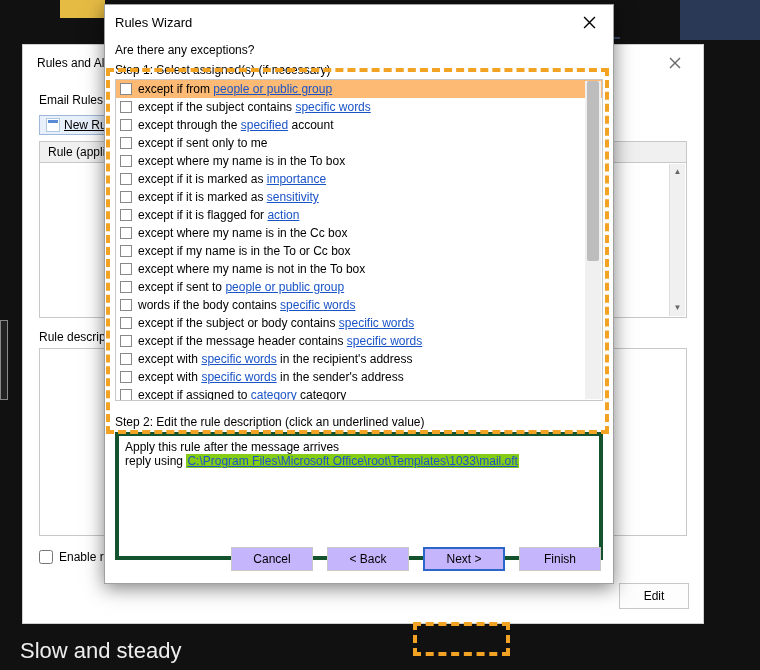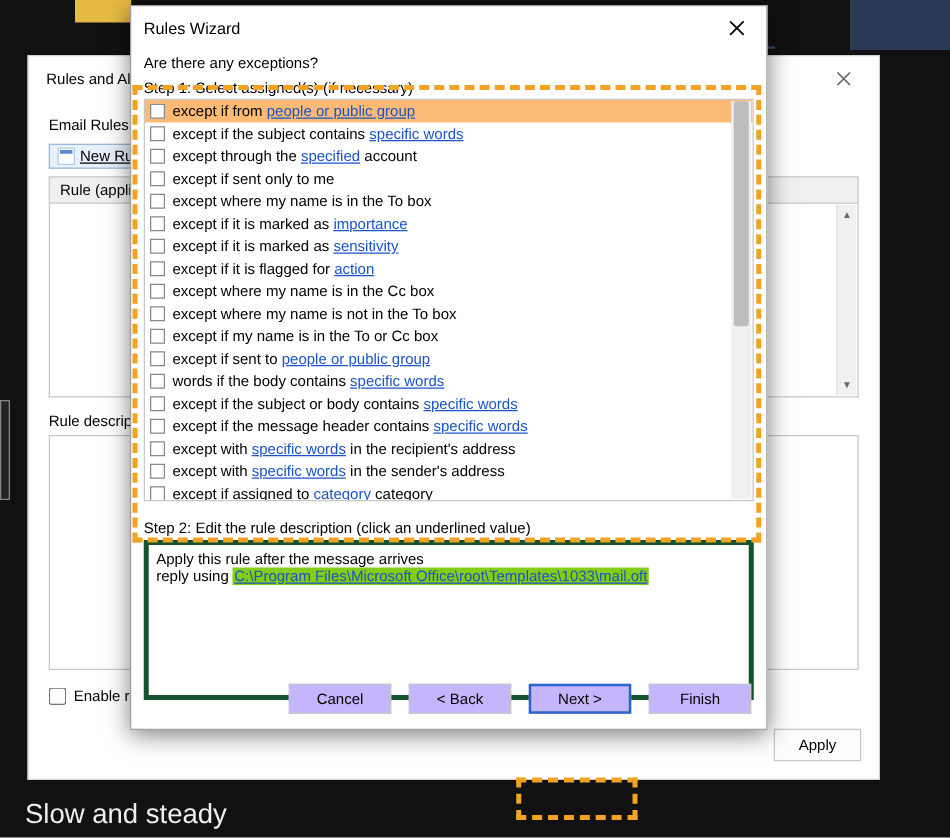--- a/index.html
+++ b/index.html
@@ -184,21 +184,21 @@
       </div>
     </div>
     <div class="rule-desc-label">Rule description (click an underlined value to edit):</div>
     <div class="back-descbox"></div>
     <div class="enable-row">
       <input type="checkbox" style="">
       <span>Enable rules on all messages downloaded from RSS Feeds</span>
     </div>
   </div>
   <div class="back-btnbar">
-    <div class="winbtn">Apply</div>
+    <div class="winbtn">Edit</div>
   </div>
 </div>
 
 <div class="wizard-window">
   <div class="wiz-titlebar">
     <div class="wiz-title">Rules Wizard</div>
     <div class="wiz-close">
       <svg width="13" height="13" viewBox="0 0 12 12">
           <path d="M1 1 L11 11 M11 1 L1 11" stroke="#000" stroke-width="1.3" fill="none"></path>
         </svg>
@@ -240,25 +240,25 @@
           <div class="exc-row">
             <span class="cb"></span>
             <span><span>except if it is flagged for </span><span class="link">action</span></span>
           </div>
           <div class="exc-row">
             <span class="cb"></span>
             <span><span>except where my name is in the Cc box</span></span>
           </div>
           <div class="exc-row">
             <span class="cb"></span>
+            <span><span>except if my name is in the To or Cc box</span></span>
+          </div>
+          <div class="exc-row">
+            <span class="cb"></span>
             <span><span>except where my name is not in the To box</span></span>
-          </div>
-          <div class="exc-row">
-            <span class="cb"></span>
-            <span><span>except if my name is in the To or Cc box</span></span>
           </div>
           <div class="exc-row">
             <span class="cb"></span>
             <span><span>except if sent to </span><span class="link">people or public group</span></span>
           </div>
           <div class="exc-row">
             <span class="cb"></span>
             <span><span>words if the body contains </span><span class="link">specific words</span></span>
           </div>
           <div class="exc-row">

